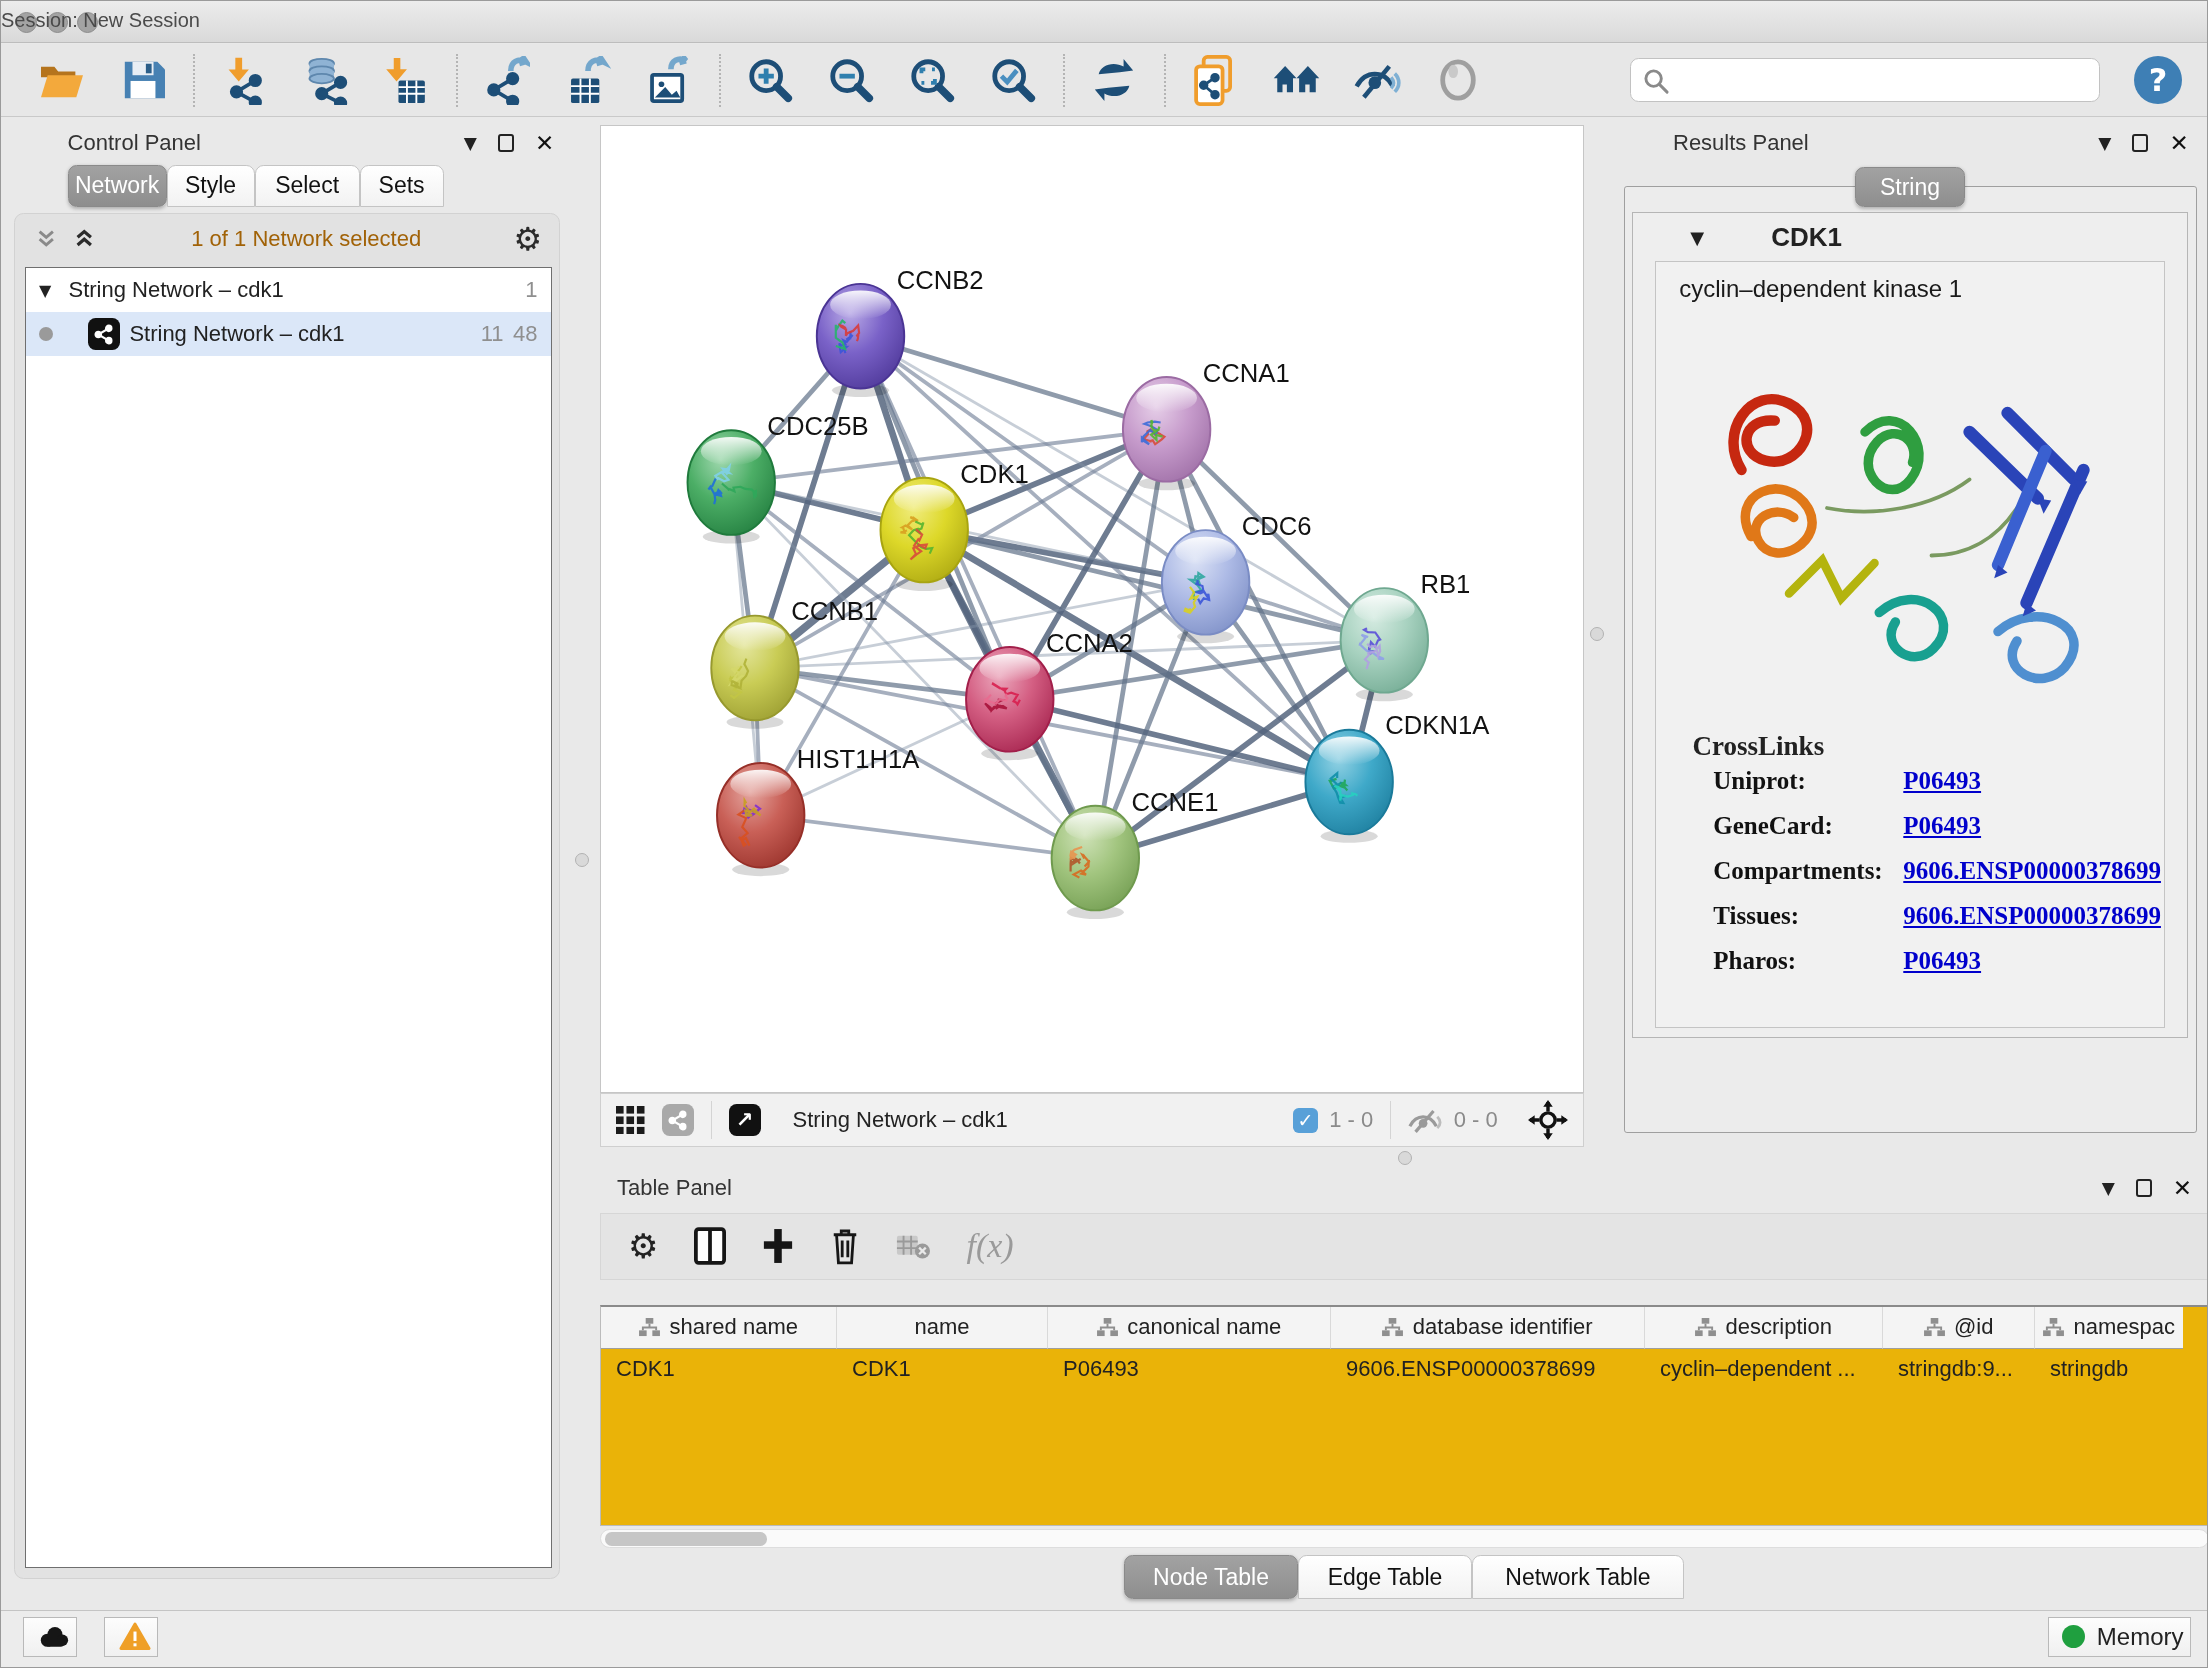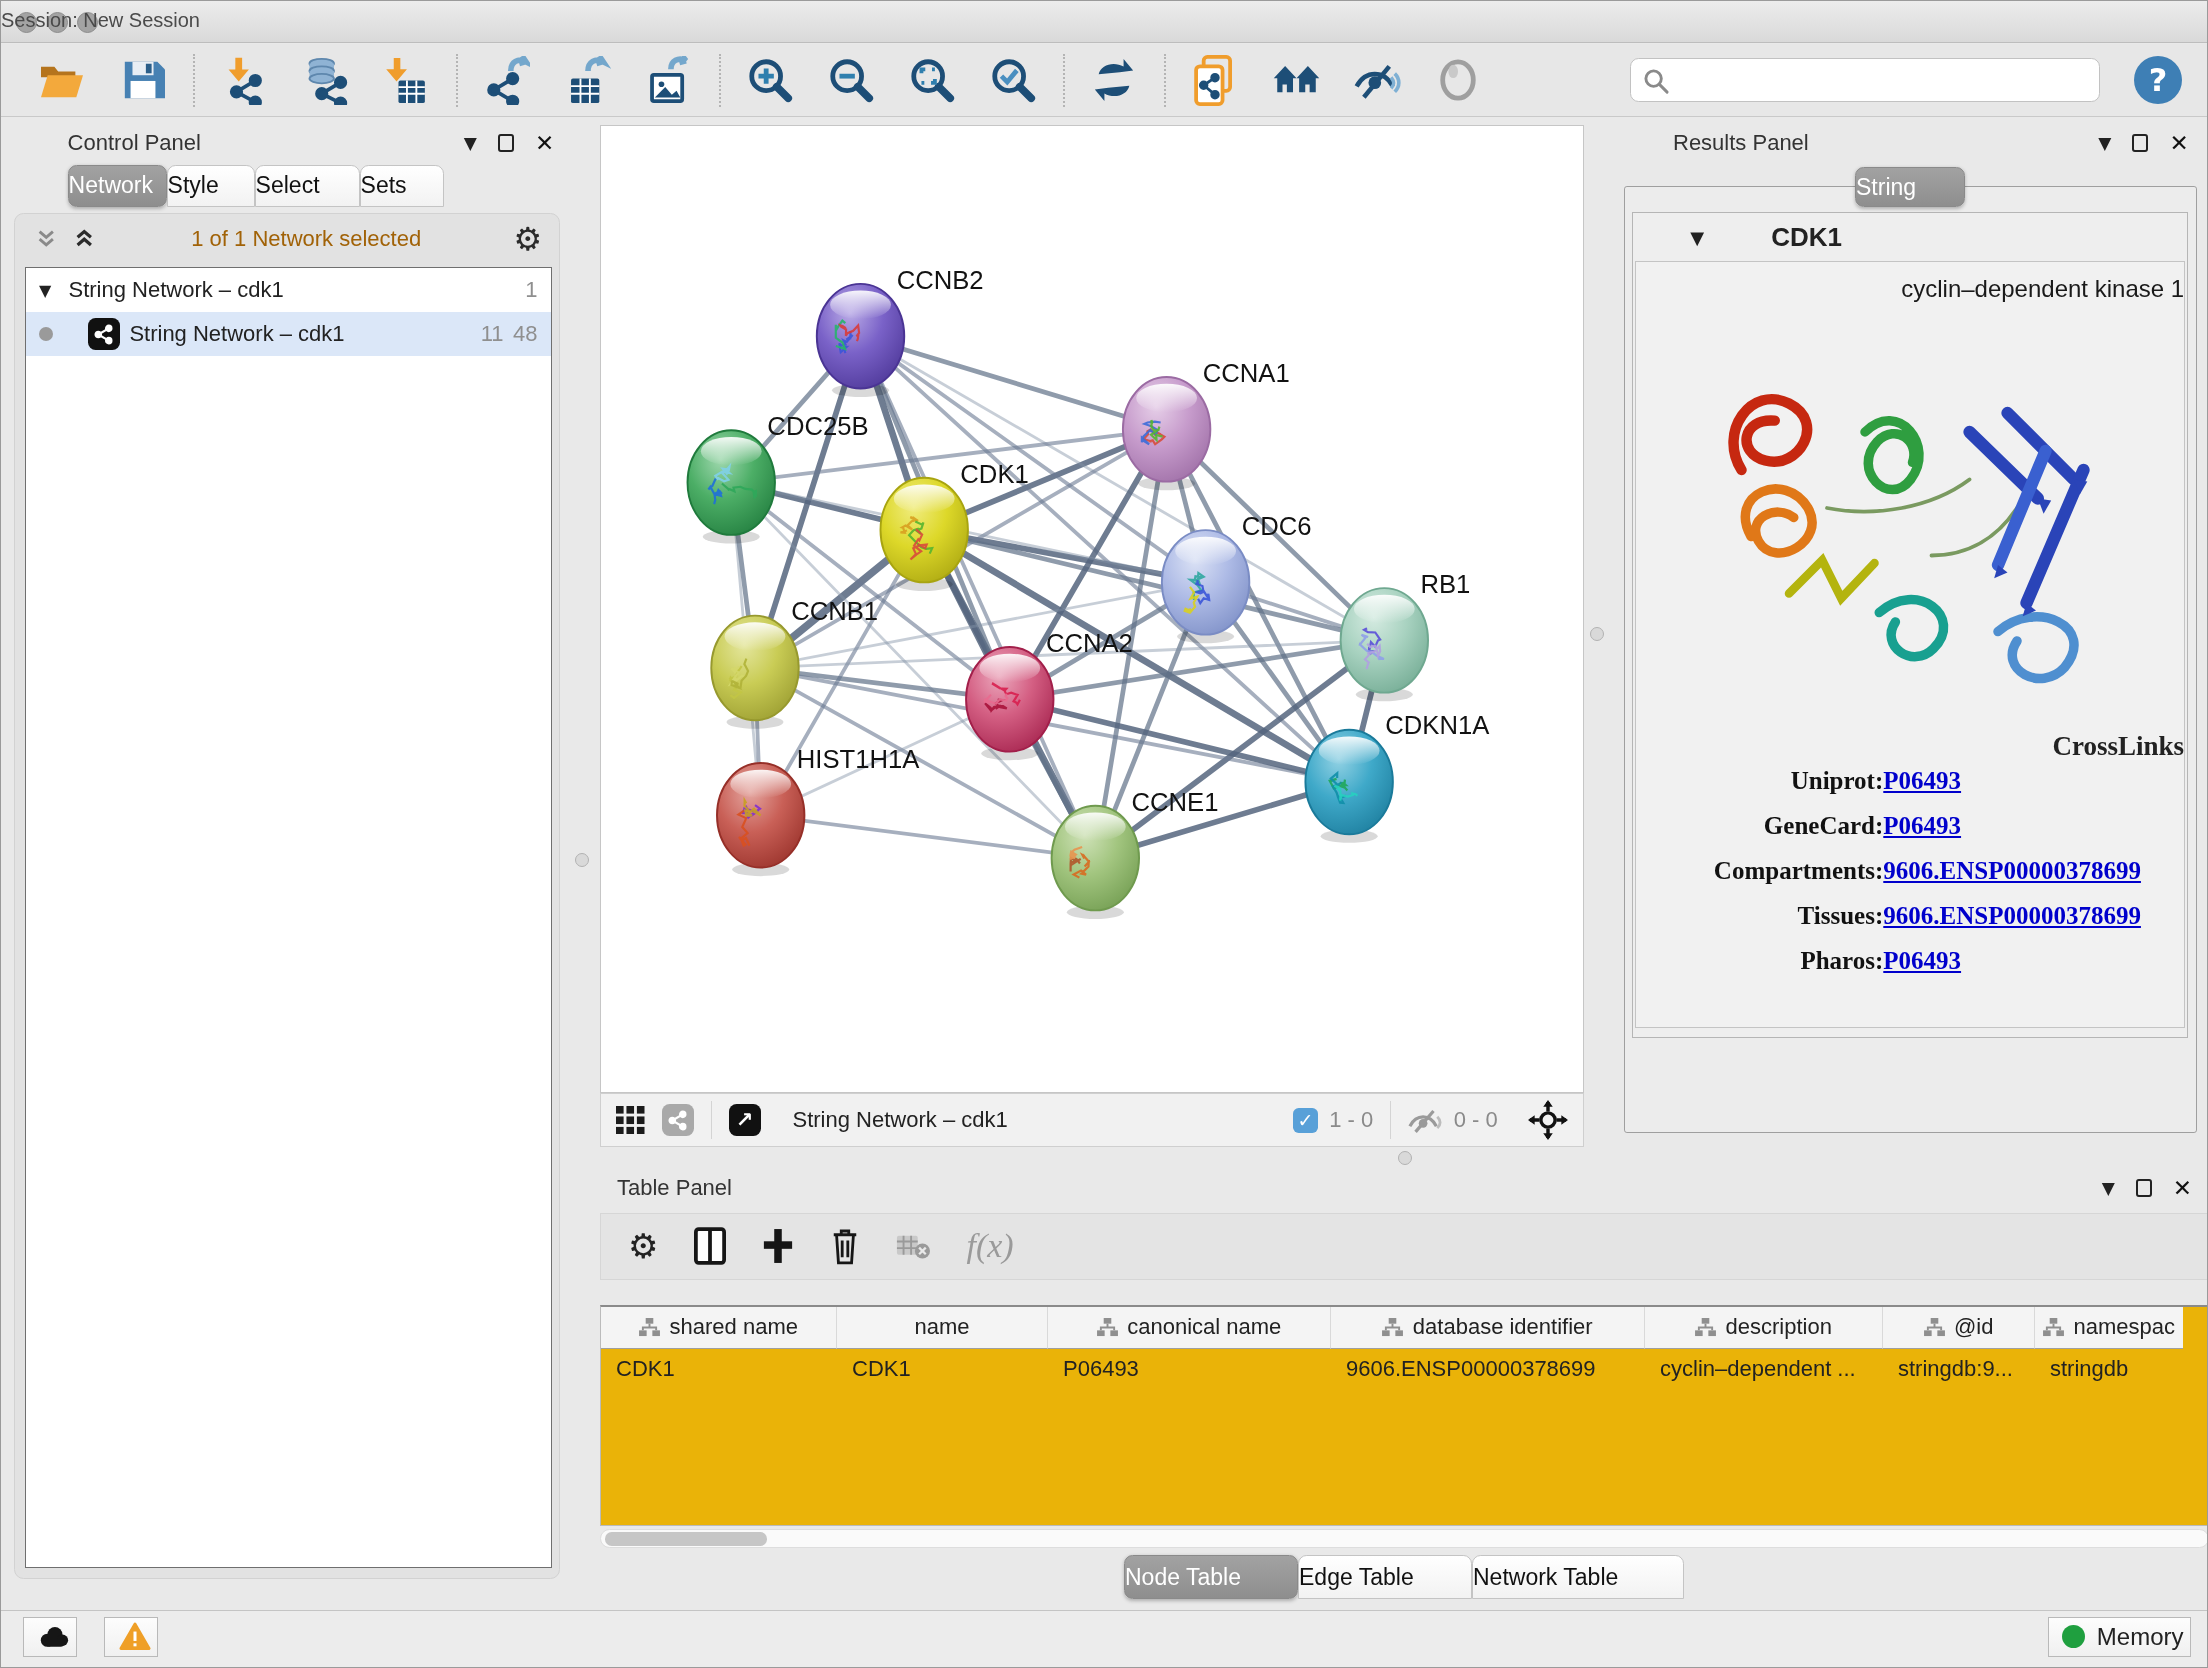--- a/index.html
+++ b/index.html
@@ -34,21 +34,21 @@
     align-items:center; justify-content:center; margin-left:34px; }
 
   
   .panel-title { font-size:22px; color:#333; }
   .panel-controls { display:flex; align-items:center; gap:21px; }
   .pc-collapse { font-size:17px; color:#222; }
   .pc-float { width:16px; height:18px; border:2.4px solid #222; border-radius:2.9px; }
   .pc-close { font-size:23px; font-weight:bold; color:#111; }
 
   .tab { border:1px solid #c4c4c4; background:linear-gradient(#ffffff,#f2f2f2);
-    color:#111; font-size:23px; display:flex; align-items:center; 
+    color:#111; font-size:23px; display:flex; align-items:center; justify-content:center;
     border-radius:8.6px 8.6px 0 0; }
   .tab.active { background:linear-gradient(#a2a2a2,#8e8e8e); color:#fff; border-color:#8a8a8a;
     border-radius:8.6px; box-shadow:0 1.9px 3.8px rgba(0,0,0,.25); }
 
   
   .control-panel { position:absolute; left:7.6px; top:124px; width:557px; height:1459px; }
   .cp-header { display:flex; justify-content:space-between; align-items:center; height:36px;
     padding:0 11.4px 0 59px; }
   .cp-tabs { position:relative; display:flex; height:42px; margin:3.8px 0 0 59px; }
   .cp-body { position:absolute; left:5.7px; top:88px; width:546px; height:1366px;
@@ -84,21 +84,21 @@
   .rp-box { position:absolute; left:5.7px; top:61px; width:573px; height:947px;
     background:#ececec; border:1.9px solid #9f9f9f; border-radius:2.9px; }
   .rp-actions { margin:11.4px 7.6px 7.6px 7.6px; height:84px; border:1.9px solid #b5b5b5;
     display:flex; align-items:center; justify-content:center; gap:57px; }
   .rp-btn { width:209px; height:46px; background:linear-gradient(#ffffff,#f4f4f4);
     border:1px solid #bdbdbd; border-radius:9.5px; font-size:24px; display:flex;
     align-items:center; justify-content:center; box-shadow:0 1px 1.9px rgba(0,0,0,.15); }
   .rp-entry { margin:0 7.6px; border:1.9px solid #b5b5b5; height:826px; background:#eeeeee; }
   .rp-entry-head { height:48px; display:flex; align-items:center; gap:67px; padding-left:57px; }
   .rp-entry-head .gene { font-size:26px; font-weight:bold; }
-  .rp-entry-body { margin:0 2px; border:1.9px solid #c4c4c4; background:#f1f1f1; height:767px; padding:13.3px 0 0 23px;text-align:right; }
+  .rp-entry-body { margin:0 22px; border:1.9px solid #c4c4c4; background:#f1f1f1; height:767px; padding:13.3px 0 0 23px; }
   .rp-desc { font-size:24px; color:#1a1a1a; }
   .xl-title { font-family:"Liberation Serif", serif; font-weight:bold; font-size:27px; margin:13.3px 0 5.7px 13.3px; }
   .xl-row { display:flex; font-family:"Liberation Serif", serif; font-size:25px; margin:0 0 17px 34px;font-weight:bold; }
   .xl-label { width:190px; color:#111; }
   .xl-value { color:#0000cc; text-decoration:underline; }
 
   
   .table-panel { position:absolute; left:599px; top:1168px; width:1609px; height:439px; }
   .tp-header { display:flex; justify-content:space-between; align-items:center; height:38px; padding:0 17px; }
   .tp-toolbar { margin-top:5.7px; height:67px; background:#e4e4e4; border:1px solid #d6d6d6;

